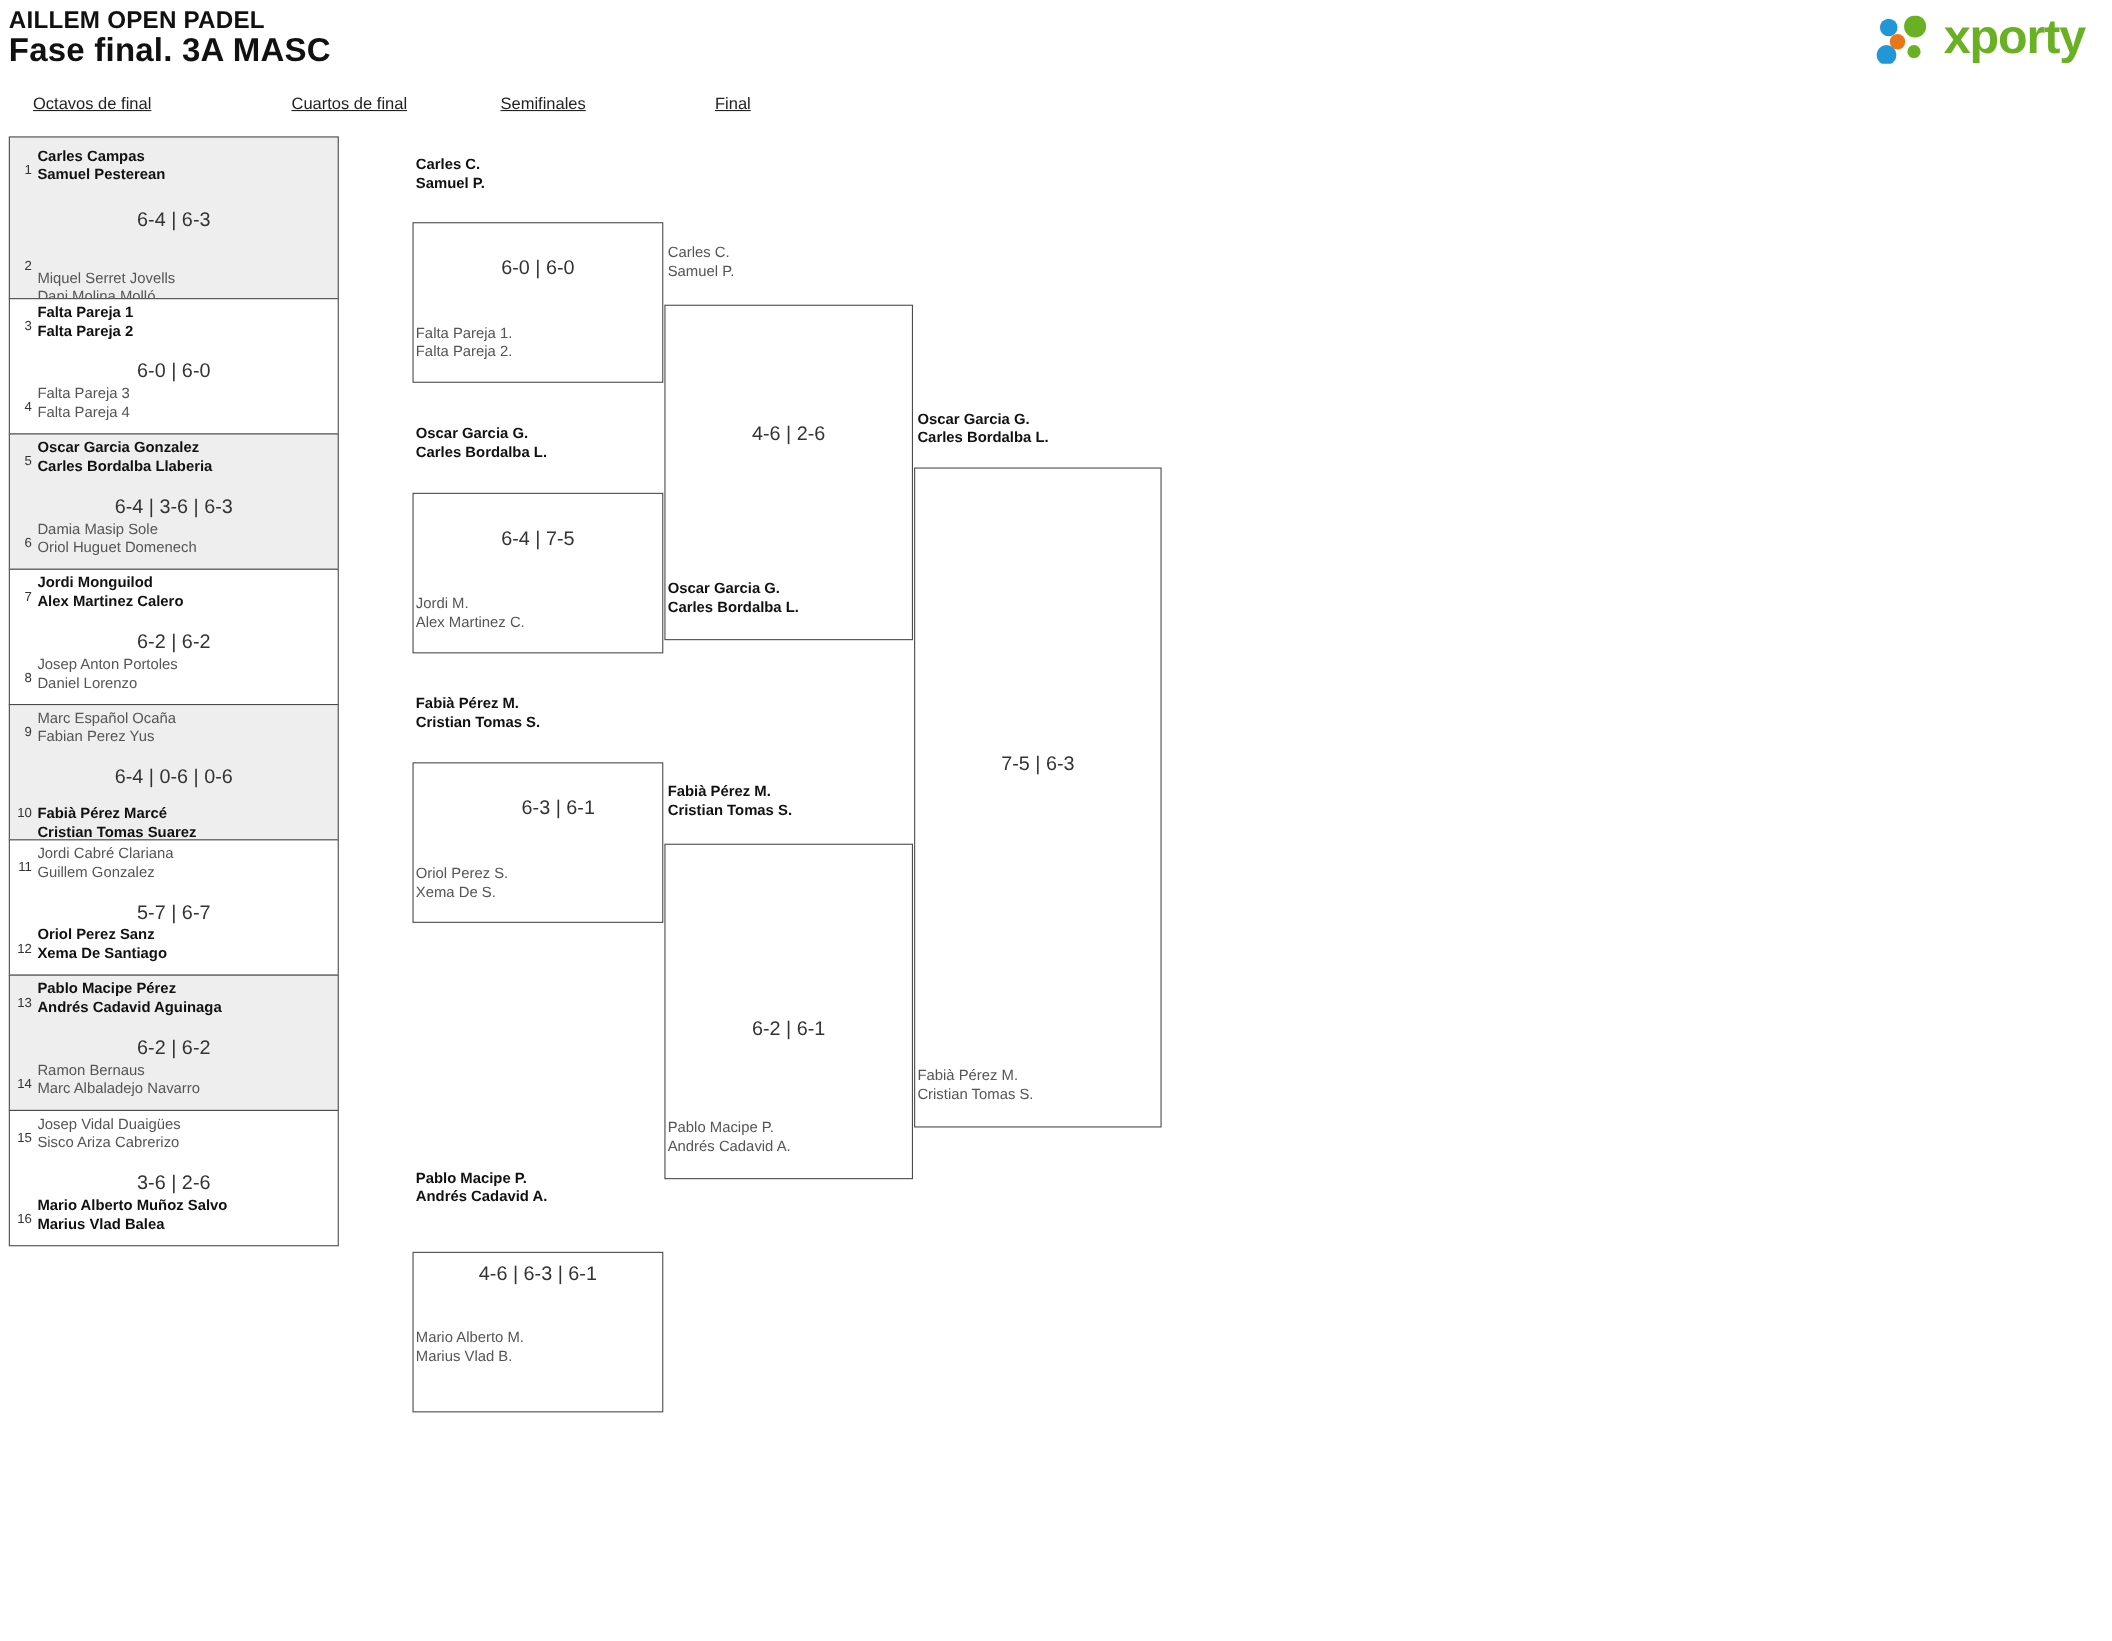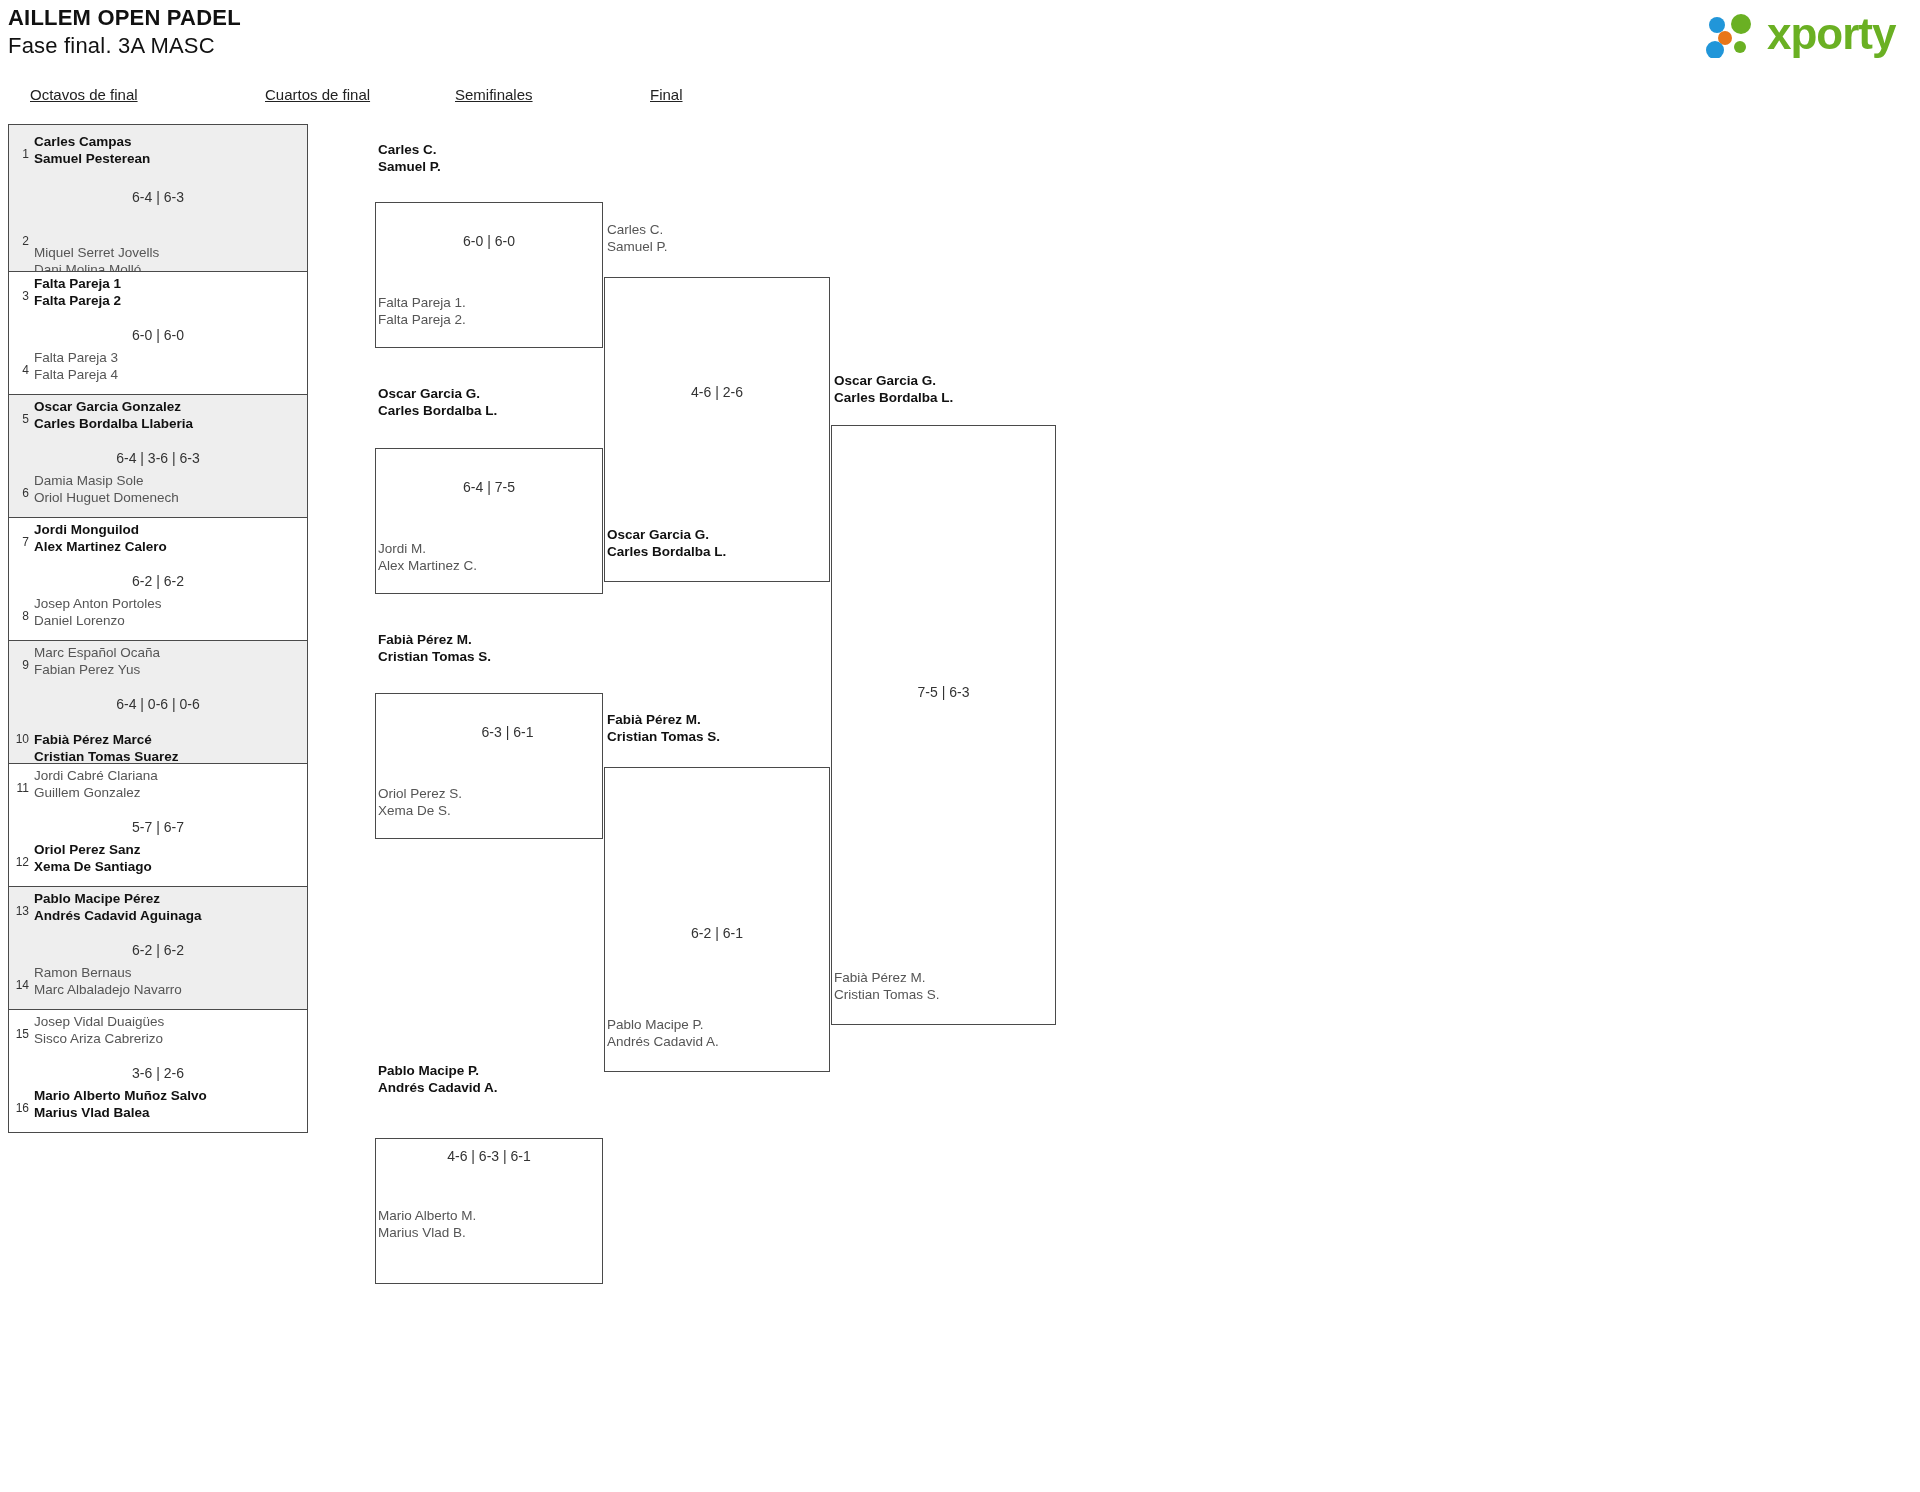--- a/index.html
+++ b/index.html
@@ -14,21 +14,21 @@
   }
   #root { position: relative; width: 1920px; height: 1492px; }
 
   
   .header-title { position: absolute; left: 8px; top: 4px; }
   .header-title .line1 {
     font-size: 22px; font-weight: 700; letter-spacing: 0.2px; color: #111;
     line-height: 28px; white-space: nowrap;
   }
   .header-title .line2 {
-    font-size: 22px; font-weight: 400; letter-spacing: 0.2px; color: #111;
+    font-size: 30px; font-weight: 700; letter-spacing: 0.2px; color: #111;
     line-height: 28px; white-space: nowrap;
   }
 
   .logo { position: absolute; left: 1705px; top: 10px; width: 200px; height: 50px; }
   .logo-dots { position: absolute; left: 0; top: 4px; width: 60px; height: 44px; }
   .logo-text {
     position: absolute; left: 62px; top: -2px;
     font-size: 44px; font-weight: 700; color: #6ab023;
     letter-spacing: -1px; line-height: 52px;
   }
@@ -58,21 +58,21 @@
   .team {
     position: absolute; left: 25px; right: 6px;
     font-size: 13.5px; line-height: 16.5px;
   }
   .team.win { font-weight: 700; color: #111; }
   .team.lose { font-weight: 400; color: #555; }
   .team .nm { display: block; white-space: nowrap; }
 
   .score {
     position: absolute;
-    font-size: 14px; color: #333; text-align: center; white-space: nowrap;
+    font-size: 18px; color: #333; text-align: center; white-space: nowrap;
   }
 
   
   .mbox {
     position: absolute;
     border: 1px solid #4a4a4a;
     background: transparent;
   }
   .lbl {
     position: absolute;

